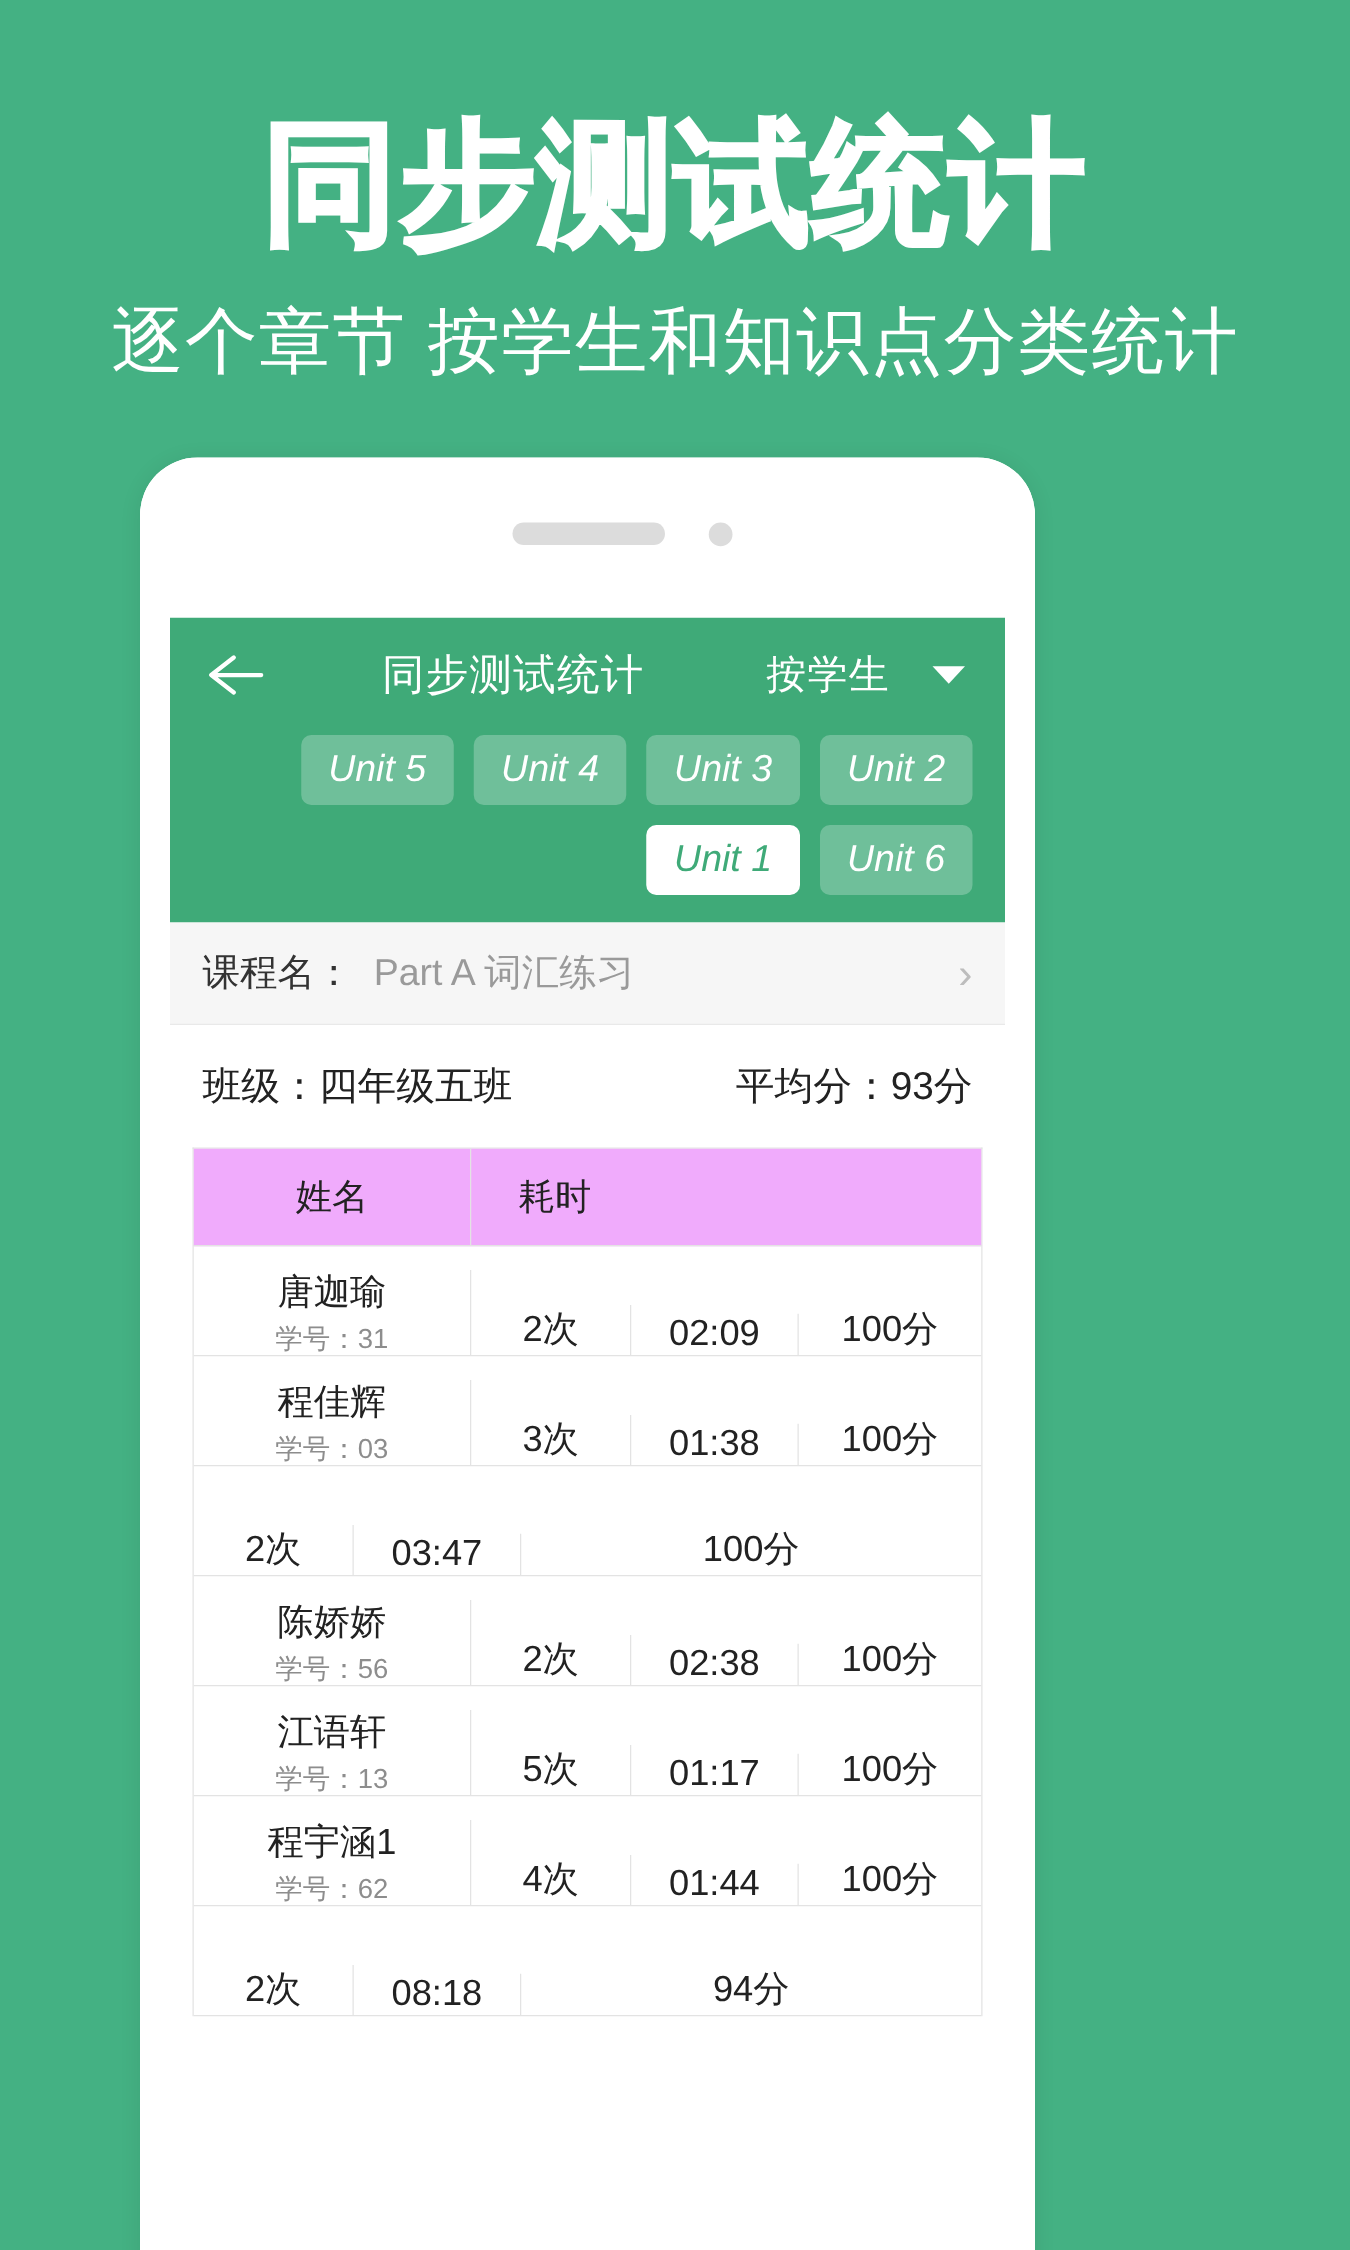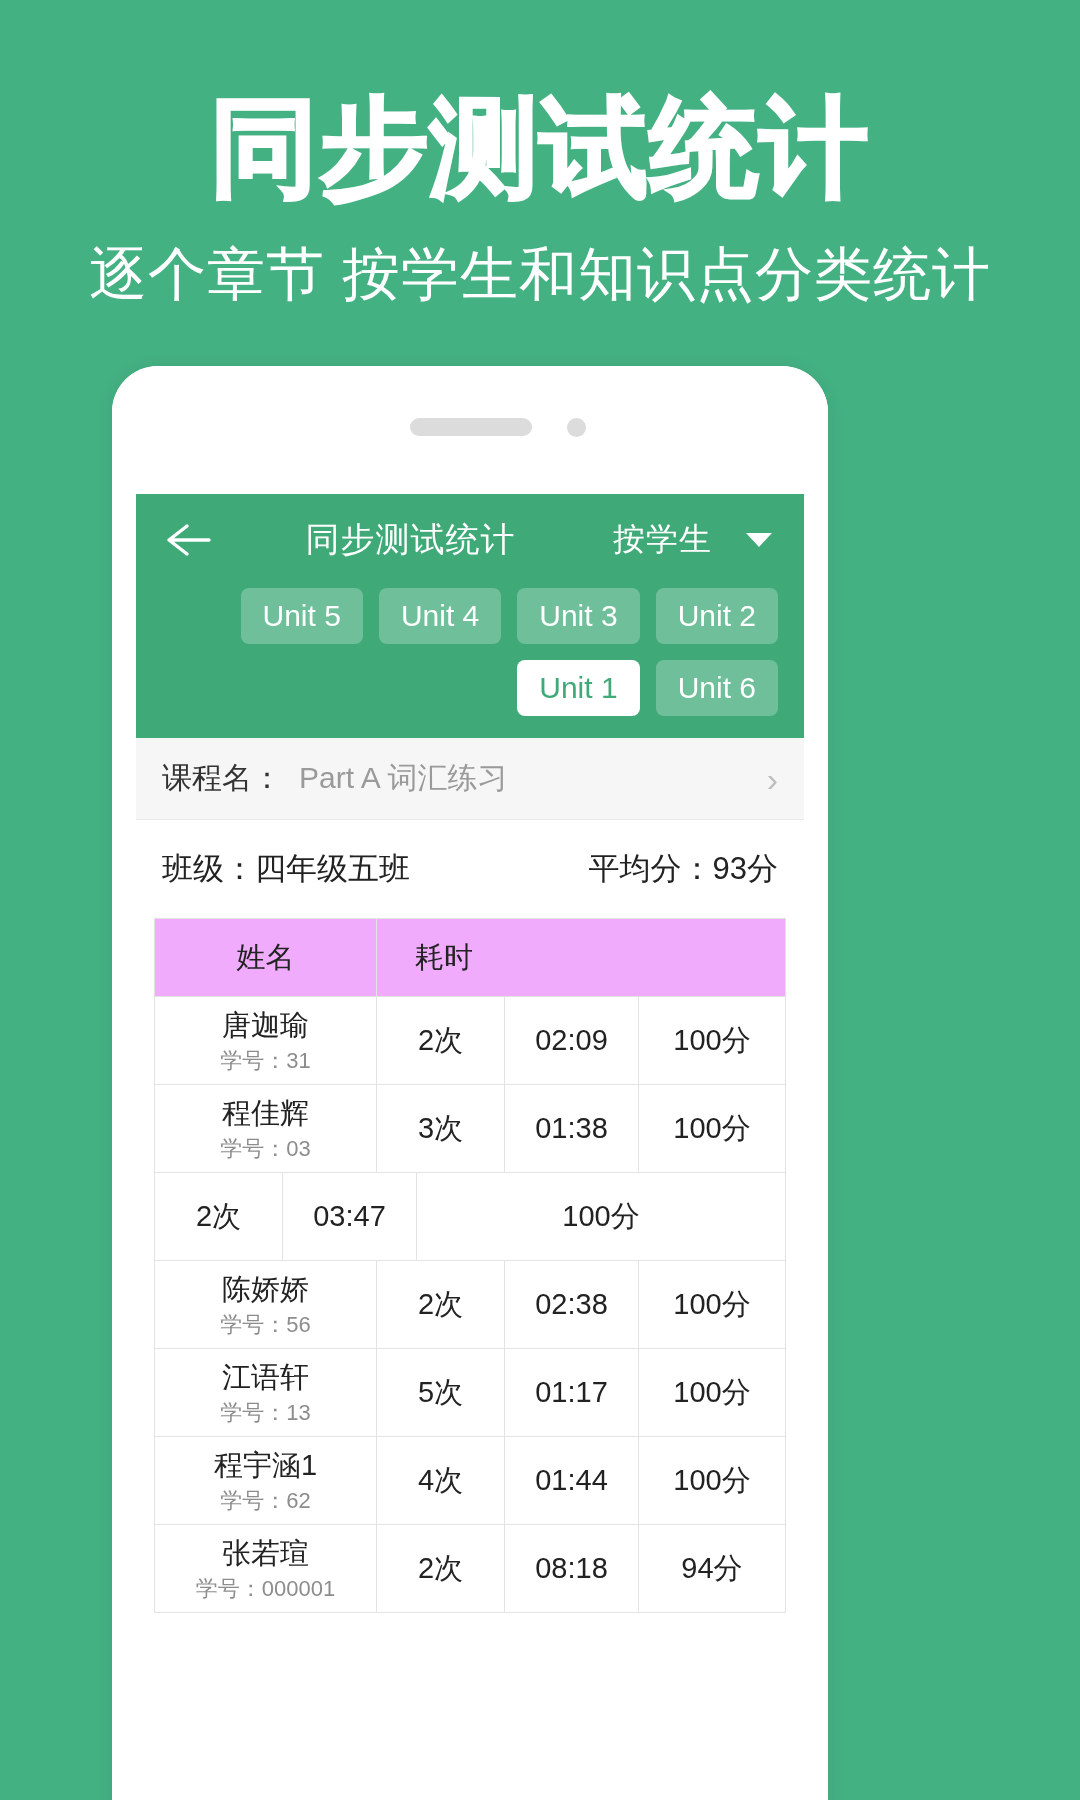--- a/index.html
+++ b/index.html
@@ -83,21 +83,21 @@
   .caret {
     width: 0; height: 0; margin-right: 6px;
     border-left: 13px solid transparent;
     border-right: 13px solid transparent;
     border-top: 14px solid #ffffff;
     flex: 0 0 auto;
   }
 
   .chips {
     display: flex; flex-wrap: wrap; justify-content: flex-end;
-    padding: 2px 26px 6px 26px; gap: 16px 16px;
+    padding: 2px 26px 6px 26px; gap: 16px 16px; font-style: italic;
   }
   .chip {
     background: rgba(255,255,255,0.25);
     color: #ffffff;
     font-size: 30px;
     padding: 10px 22px;
     border-radius: 8px;
     line-height: 1.2;
     white-space: nowrap;
   }
@@ -130,21 +130,21 @@
     align-items: center; justify-content: center;
     border-right: 1px solid #e3e3e3;
     font-size: 29px; color: #222222;
     text-align: center;
   }
   .tcell:last-child { border-right: none; }
   .c-name { flex: 0 0 222px; }
   .c-count { flex: 0 0 128px; }
   .c-time  { flex: 0 0 134px; }
   .c-score { flex: 1 1 auto; }
-  .tbody .trow { height: 88px; }
+  .tbody .trow { height: 88px; align-items: flex-end; }
   .stu-name { font-size: 29px; color: #222222; line-height: 1.25; }
   .stu-id { font-size: 22px; color: #8d8d8d; margin-top: 5px; line-height: 1.2; }
   .sort-icon {
     display: inline-block; margin-left: 2px; position: relative; top: 2px;
   }
 </style>
 </head>
 <body>
 
 <div class="promo">
@@ -250,24 +250,20 @@
           <div class="tcell c-name">
             <span class="stu-name">程宇涵1</span>
             <span class="stu-id">学号：62</span>
           </div>
           <div class="tcell c-count">4次</div>
           <div class="tcell c-time">01:44</div>
           <div class="tcell c-score">100分</div>
         </div>
 
         <div class="trow">
-          <div class="tcell c-name">
-            <span class="stu-name">张若瑄</span>
-            <span class="stu-id">学号：000001</span>
-          </div>
           <div class="tcell c-count">2次</div>
           <div class="tcell c-time">08:18</div>
           <div class="tcell c-score">94分</div>
         </div>
       </div>
     </div>
 
   </div>
 </div>
 

